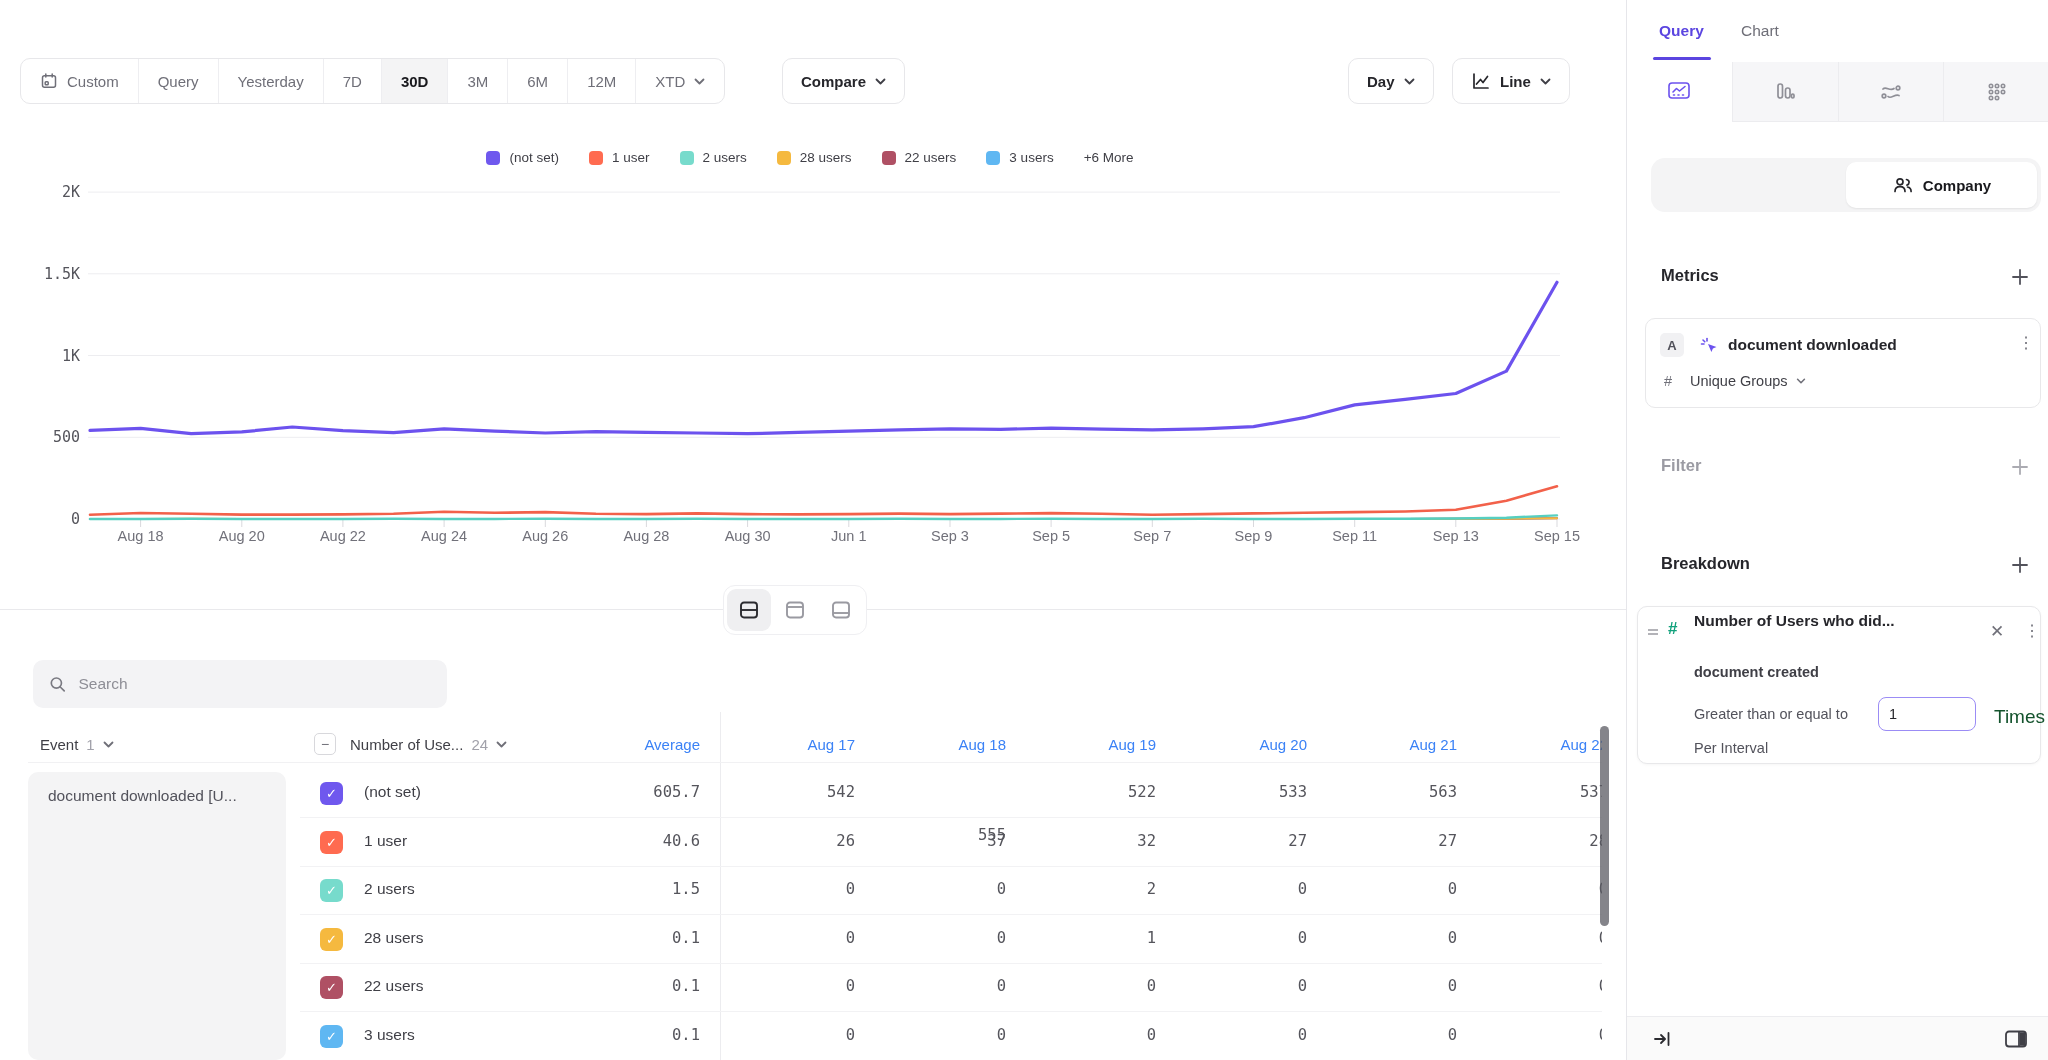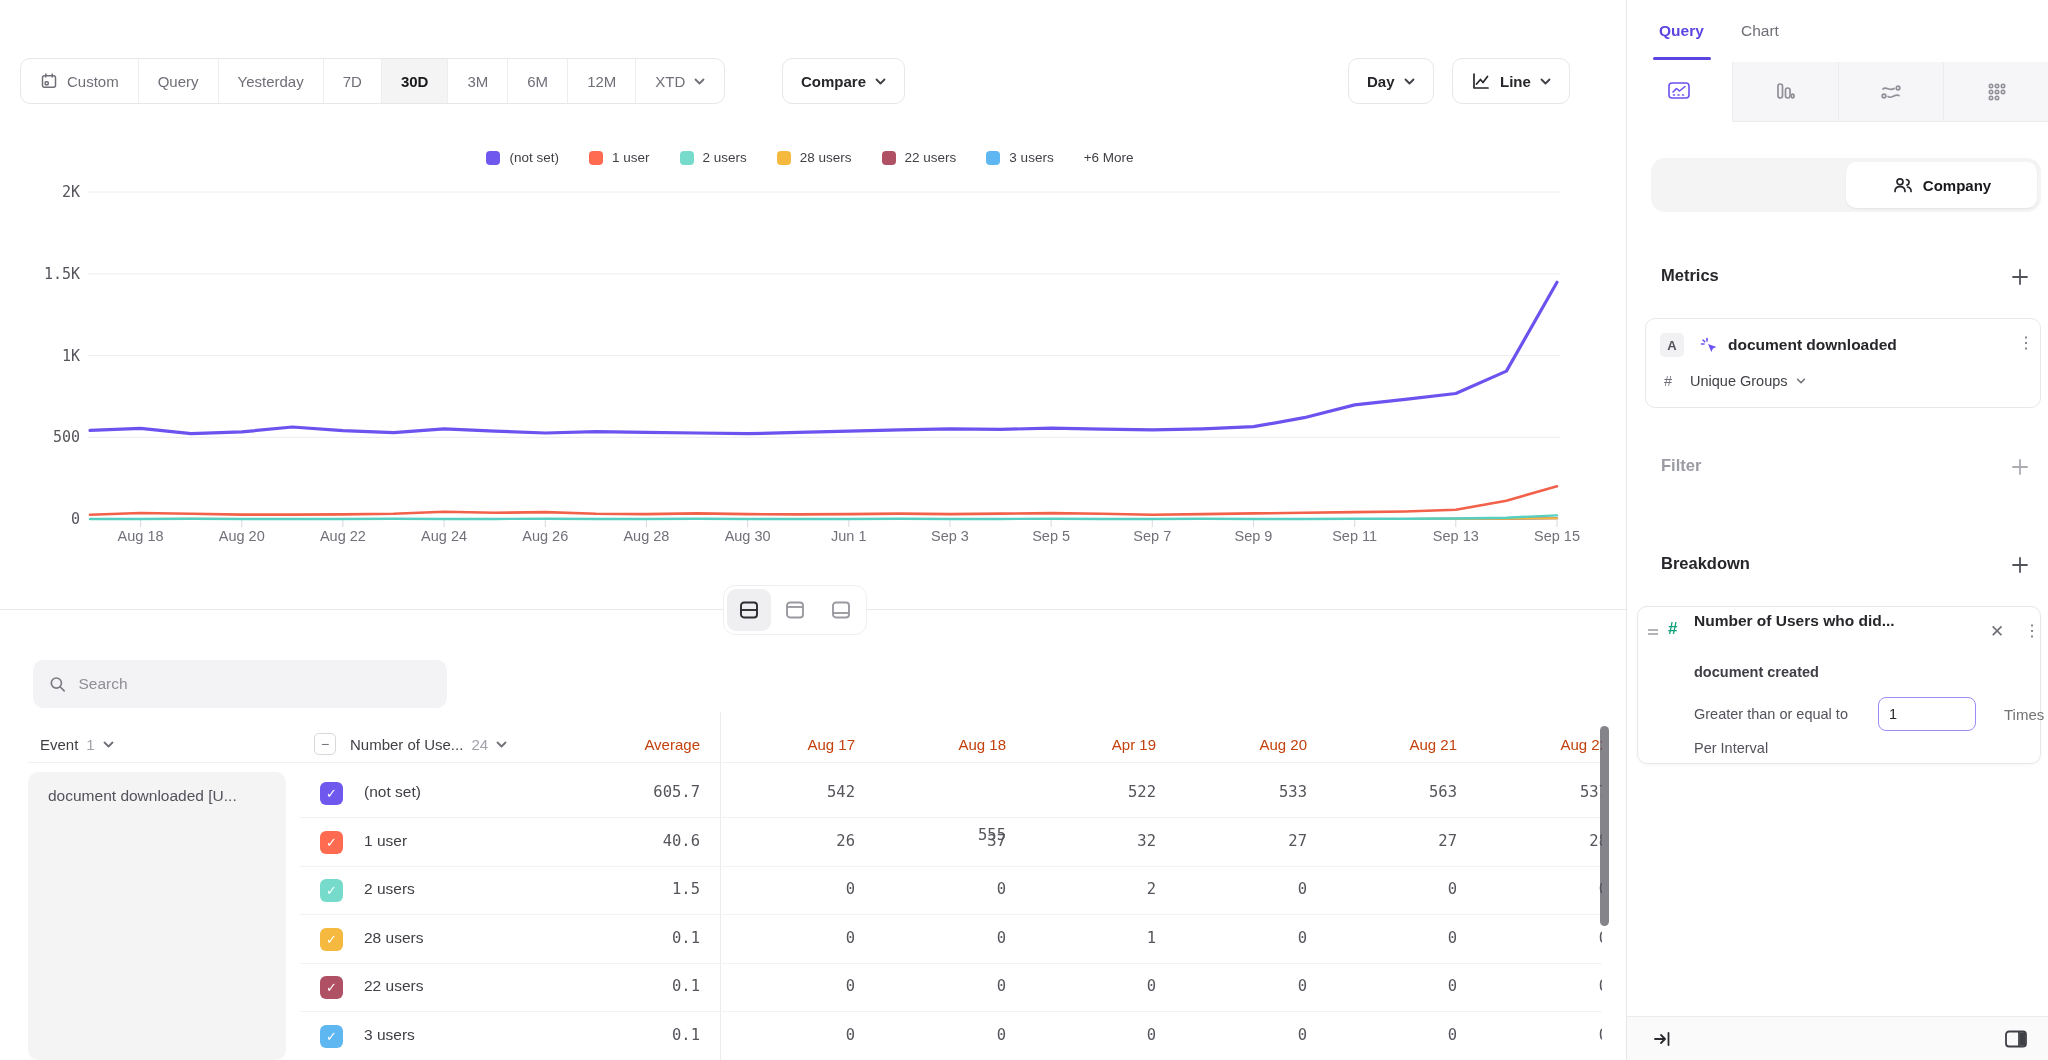--- a/index.html
+++ b/index.html
@@ -46,21 +46,21 @@
   .search-box { position:absolute; left:33px; top:660px; width:414px; height:48px; background:#f3f3f5;
     border-radius:10px; display:flex; align-items:center; padding:0 16px; gap:12px; }
   .search-box input { border:none; outline:none; background:transparent; font-size:15.5px; color:#26262b; width:100%;
     font-family:"Liberation Sans", sans-serif; }
   .search-box input::placeholder { color:#8e8e96; }
 
   
   .table-clip { position:absolute; left:0; top:712px; width:1602px; height:348px; overflow:hidden; }
   .col-sep { position:absolute; left:720px; top:0; width:1px; height:348px; background:#ececef; }
   .hdr-underline { position:absolute; left:28px; top:50px; width:1574px; height:1px; background:#f1f1f3; }
-  .th { position:absolute; top:24px; font-size:15px; color:#c2410c; }
+  .th { position:absolute; top:24px; font-size:15px; color:#3b82f6; }
   .th-date { width:150px; text-align:right; }
   .event-hdr { left:40px; display:flex; gap:8px; align-items:center; color:#3f3f46; }
   .hdr-count { color:#a1a1aa; }
   .group-hdr { left:350px; display:flex; gap:8px; align-items:center; color:#3f3f46; }
   .minus-box { position:absolute; left:314px; top:21px; width:22px; height:22px; border:1.5px solid #d8d8dc;
     border-radius:5px; background:#fff; color:#6f6f78; display:flex; align-items:center; justify-content:center;
     font-size:14px; cursor:pointer; }
   .event-cell { position:absolute; left:28px; top:60px; width:258px; height:288px; background:#f4f4f5;
     border-radius:10px; padding:15px 20px; font-size:15.5px; color:#52525b; cursor:pointer; }
   .series-row { position:absolute; left:300px; width:1302px; height:49px; border-bottom:1px solid #f2f2f4; }
@@ -99,21 +99,21 @@
   .kebab { position:absolute; font-size:16px; color:#71717a; cursor:pointer; letter-spacing:0; line-height:1; }
   .metric-agg { position:absolute; left:44px; top:54px; font-size:14.5px; color:#3f3f46; display:flex; gap:8px; align-items:center; cursor:pointer; }
   .hash-gray { position:absolute; left:18px; top:54px; font-size:14.5px; color:#71717a; }
   .filter-hdr { color:#9b9ba3; }
   .bd-card { left:10px; top:606px; width:404px; height:158px; box-shadow:0 1px 3px rgba(0,0,0,.04); }
   .bd-title { position:absolute; left:56px; top:5px; font-size:15.5px; font-weight:600; color:#26262b; }
   .bd-event { position:absolute; left:56px; top:57px; font-size:14.5px; font-weight:600; color:#3f3f46; }
   .bd-cond { position:absolute; left:56px; top:99px; font-size:14.5px; color:#52525b; }
   .bd-input { position:absolute; left:240px; top:90px; width:98px; height:34px; border:1.5px solid #9b8cf5;
     border-radius:8px; font-size:14.5px; color:#26262b; padding:0 10px; outline:none; font-family:"Liberation Sans", sans-serif; }
-  .bd-times { position:absolute; left:366px; top:99px; font-size:15px; color:#737373; }
+  .bd-times { position:absolute; left:356px; top:99px; font-size:19px; color:#14532d; }
   .bd-per { position:absolute; left:56px; top:133px; font-size:14.5px; color:#52525b; }
   .bd-close { position:absolute; left:352px; top:14px; font-size:17px; color:#71717a; cursor:pointer; }
   .drag-handle { position:absolute; left:8px; top:20px; cursor:grab; }
   .hash-green { position:absolute; left:30px; top:12px; font-size:17px; font-weight:700; color:#12a17c; }
   .panel-footer { position:absolute; left:0; top:1016px; width:422px; height:44px; background:#fafafa;
     border-top:1px solid #ececef; }
   .pf-icon { position:absolute; top:11px; cursor:pointer; }
 </style>
 </head>
 <body>
@@ -314,21 +314,21 @@
         <span class="hdr-count">24</span>
         <svg class="chev" width="11" height="7" viewBox="0 0 11 7">
             <polyline points="1.5,1.5 5.5,5.5 9.5,1.5"></polyline>
           </svg>
       </div>
 
       <div class="th th-date" style="left:550px;">Average</div>
       <div id="dateHeaders">
           <div class="th th-date" style="left: 705px;">Aug 17</div>
           <div class="th th-date" style="left: 856px;">Aug 18</div>
-          <div class="th th-date" style="left: 1006px;">Apr 19</div>
+          <div class="th th-date" style="left: 1006px;">Aug 19</div>
           <div class="th th-date" style="left: 1157px;">Aug 20</div>
           <div class="th th-date" style="left: 1307px;">Aug 21</div>
           <div class="th th-date" style="left: 1458px;">Aug 22</div>
         </div>
 
       <div class="event-cell">document downloaded [U...</div>
       <div id="seriesRows">
           <div class="series-row" style="top: 57px;">
             <div class="row-check" style="background:#6F58EE">✓</div>
             <div class="row-label">(not set)</div>

